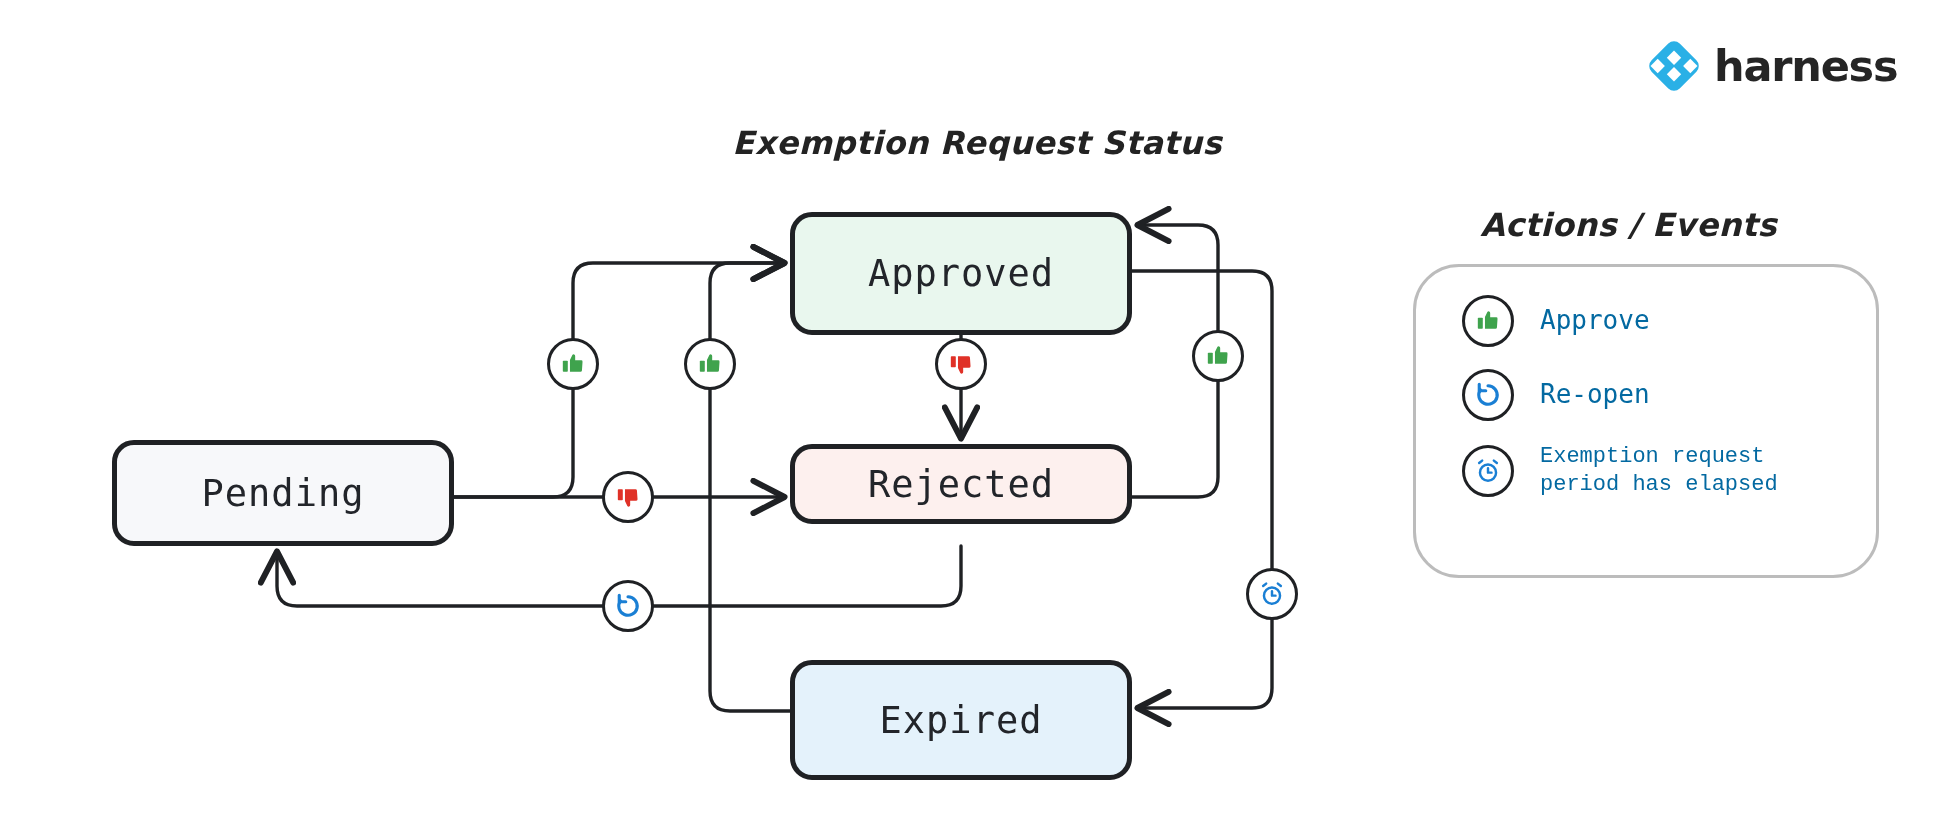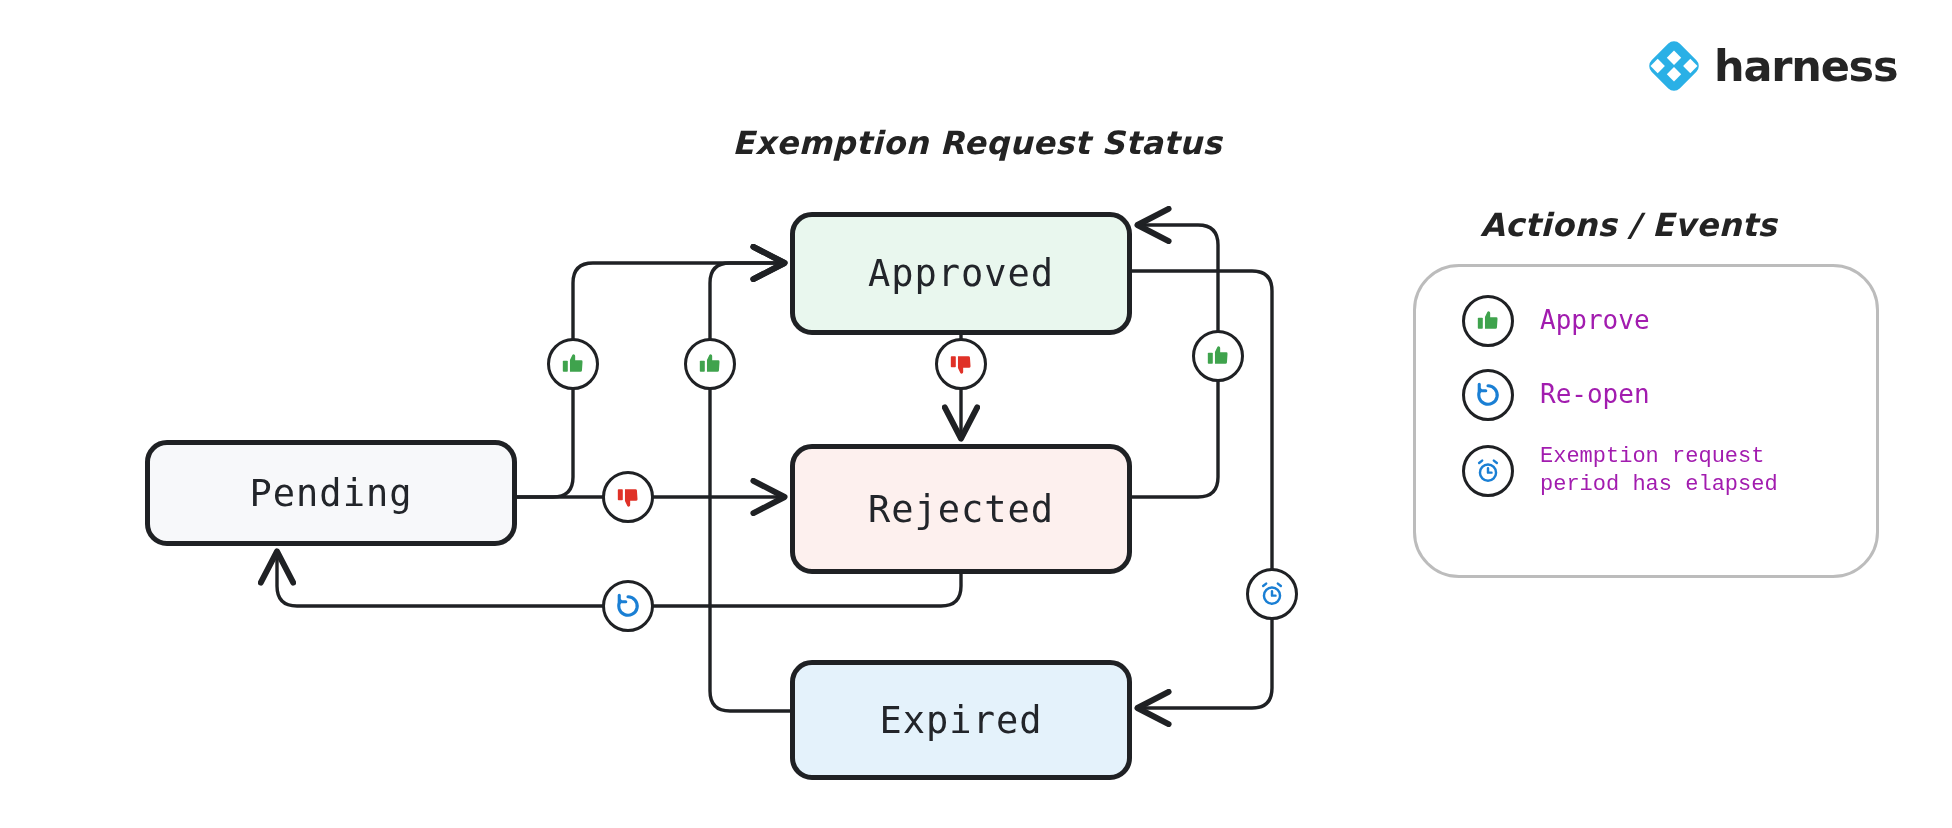--- a/index.html
+++ b/index.html
@@ -72,23 +72,23 @@
     border: 5px solid #1f2124;
     border-radius: 22px;
     display: flex;
     align-items: center;
     justify-content: center;
     font-family: "DejaVu Sans Mono", monospace;
     font-size: 37px;
     color: #22252a;
     letter-spacing: 1px;
   }
-  #node-pending  { left: 112px;  top: 440px; width: 372px; height: 106px; background: #f7f8fa; margin-left: 33px; }
+  #node-pending  { left: 112px;  top: 440px; width: 342px; height: 106px; background: #f7f8fa; }
   #node-approved { left: 790px;  top: 212px; width: 342px; height: 123px; background: #e9f7ee; }
-  #node-rejected { left: 790px;  top: 444px; width: 342px; height: 130px; background: #fdf0ee; }
+  #node-rejected { left: 790px;  top: 444px; width: 342px; height: 80px; background: #fdf0ee; }
   #node-expired  { left: 790px;  top: 660px; width: 342px; height: 120px; background: #e4f2fb; }
 
   
   #edges {
     position: absolute;
     left: 0; top: 0;
     width: 1952px; height: 828px;
     pointer-events: none;
   }
 
@@ -140,21 +140,21 @@
     background: #ffffff;
     border: 3.5px solid #1f2124;
     display: flex;
     align-items: center;
     justify-content: center;
     box-sizing: border-box;
   }
   .legend-label {
     font-family: "DejaVu Sans Mono", monospace;
     font-size: 26px;
-    color: #a21caf;
+    color: #0369a1;
     line-height: 1.28;
     white-space: pre-line;
   }
   .legend-label.small { font-size: 22px; font-family: Liberation Mono, monospace; }
 </style>
 </head>
 <body>
 
 <div id="stage">
 

